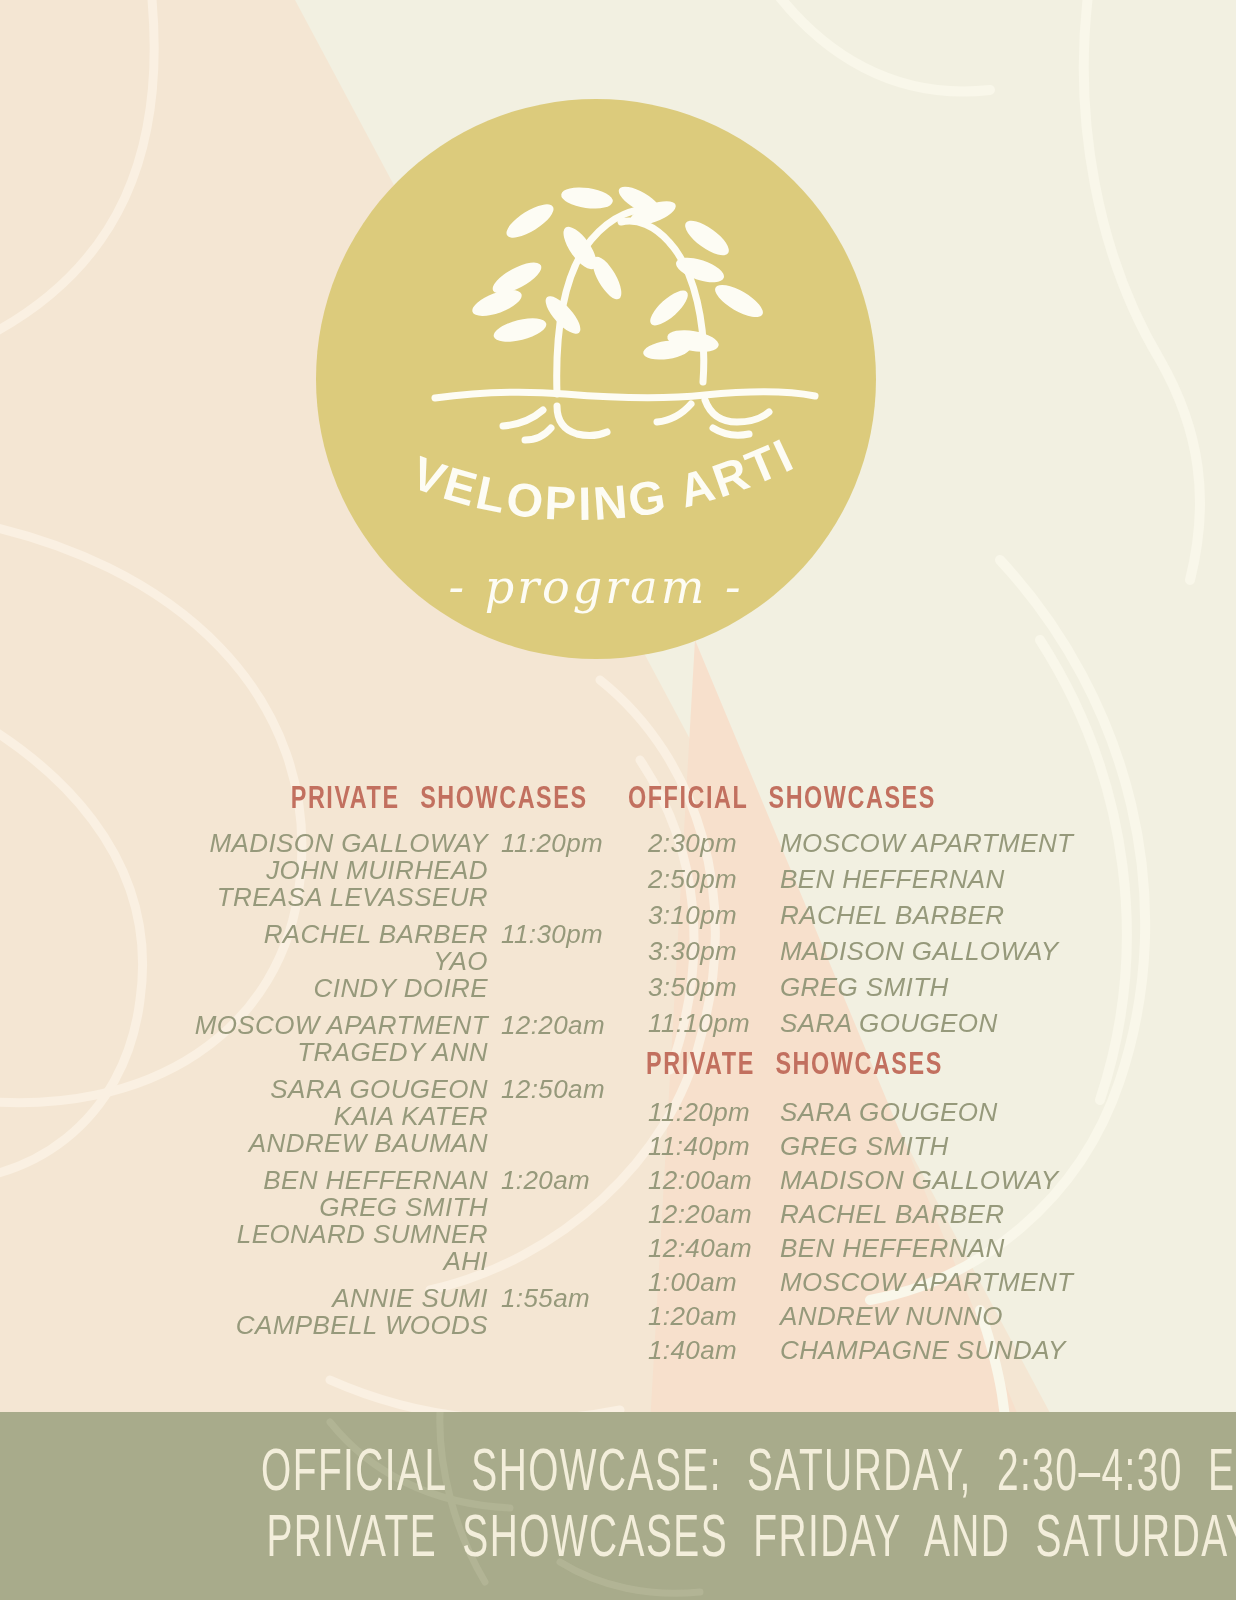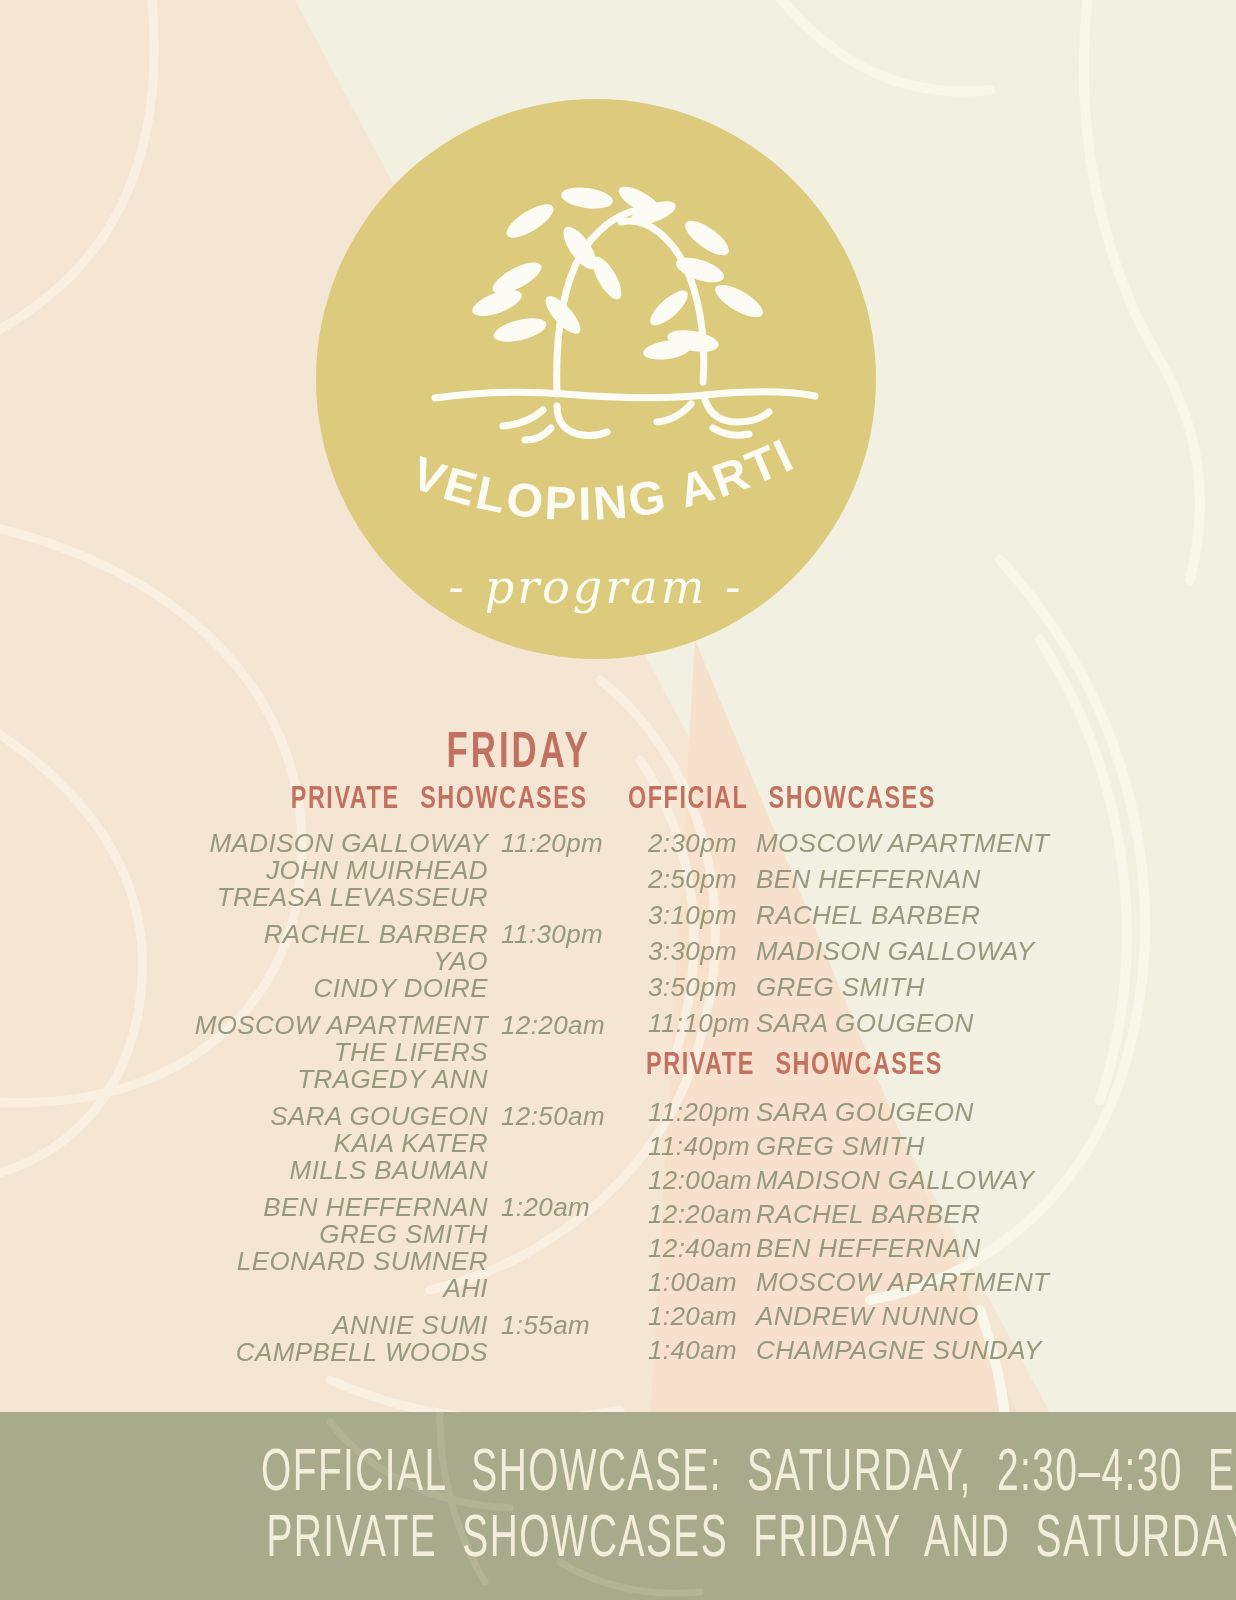--- a/index.html
+++ b/index.html
@@ -48,21 +48,21 @@
     white-space:nowrap;
   }
   #fri-list{
     position:absolute;right:748px;top:830px;
     display:flex;flex-direction:column;align-items:flex-end;gap:10px;
   }
   .fgroup{position:relative;text-align:right;}
   .fgroup .ftime{position:absolute;left:100%;top:0;margin-left:13px;}
   #sat-official{position:absolute;left:648px;top:830px;}
   #sat-private{position:absolute;left:648px;top:1099px;}
-  .srow{display:flex;}
+  .srow{display:flex;gap:24px;}
   #sat-official .srow{margin-bottom:9px;}
   #sat-private .srow{margin-bottom:7px;}
   .stime{width:86px;text-align:right;margin-right:22px;}
   
   #footer{
     position:absolute;left:0;top:1412px;width:1236px;height:188px;
     background:#a8ab8b;overflow:hidden;
   }
   #footer-doodle{position:absolute;left:0;top:0;}
   .footer-line{position:relative;text-align:center;}
@@ -134,50 +134,46 @@
       <ellipse cx="352" cy="252" rx="24" ry="9" transform="rotate(-8 352 252)"></ellipse>
     </g>
 
     <path id="logo-arc" d="M 80 382 Q 281 470 492 364" fill="none"></path>
     <text font-family="Liberation Sans, sans-serif" font-size="47" font-weight="700" letter-spacing="3" fill="#fdfcf4">
       <textPath href="#logo-arc" startOffset="50%" text-anchor="middle">DEVELOPING ARTIST</textPath>
     </text>
     <text x="281" y="505" text-anchor="middle" font-family="DejaVu Serif, serif" font-style="italic" font-size="46" letter-spacing="3" fill="#fdfcf4">- program -</text>
   </svg>
 
-  <div id="fri-title" class="right-anchor day-title">
-    <span class="hand">FRIDAY</span>
-  </div>
   <div id="fri-sub" class="right-anchor sub-title">
     <span class="hand">PRIVATE SHOWCASES</span>
   </div>
 
   <div id="fri-list">
     <div class="fgroup">
       <div class="sched">MADISON GALLOWAY</div>
       <div class="sched">JOHN MUIRHEAD</div>
       <div class="sched">TREASA LEVASSEUR</div>
       <div class="sched ftime">11:20pm</div>
     </div>
     <div class="fgroup">
       <div class="sched">RACHEL BARBER</div>
       <div class="sched">YAO</div>
       <div class="sched">CINDY DOIRE</div>
       <div class="sched ftime">11:30pm</div>
     </div>
     <div class="fgroup">
       <div class="sched">MOSCOW APARTMENT</div>
-      <div class="sched">THE LIFERS</div>
       <div class="sched">TRAGEDY ANN</div>
       <div class="sched ftime">12:20am</div>
     </div>
     <div class="fgroup">
       <div class="sched">SARA GOUGEON</div>
       <div class="sched">KAIA KATER</div>
-      <div class="sched">MILLS BAUMAN</div>
+      <div class="sched">ANDREW BAUMAN</div>
       <div class="sched ftime">12:50am</div>
     </div>
     <div class="fgroup">
       <div class="sched">BEN HEFFERNAN</div>
       <div class="sched">GREG SMITH</div>
       <div class="sched">LEONARD SUMNER</div>
       <div class="sched">AHI</div>
       <div class="sched ftime">1:20am</div>
     </div>
     <div class="fgroup">

